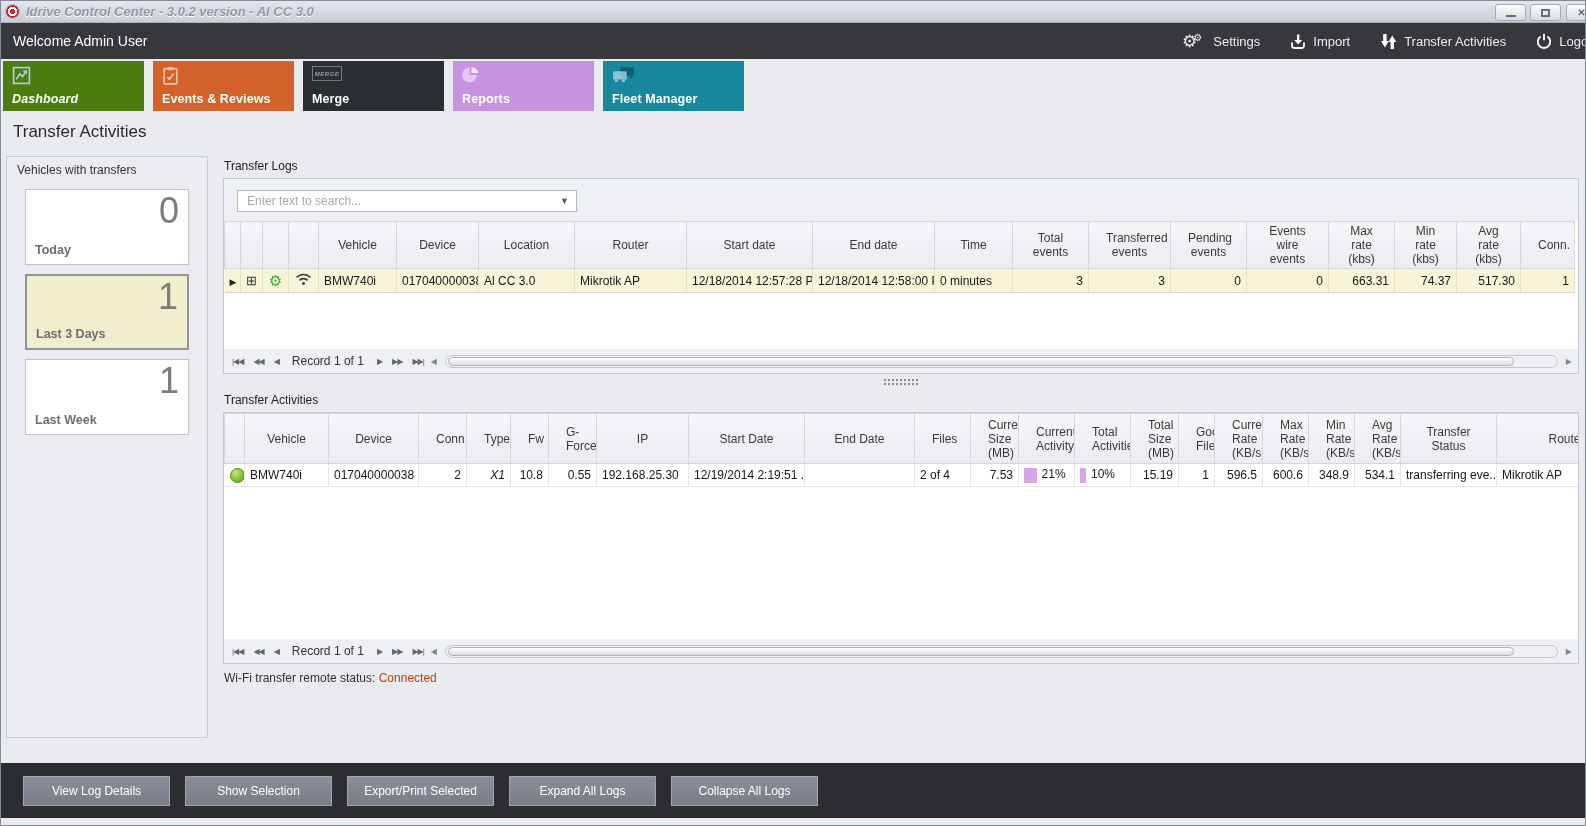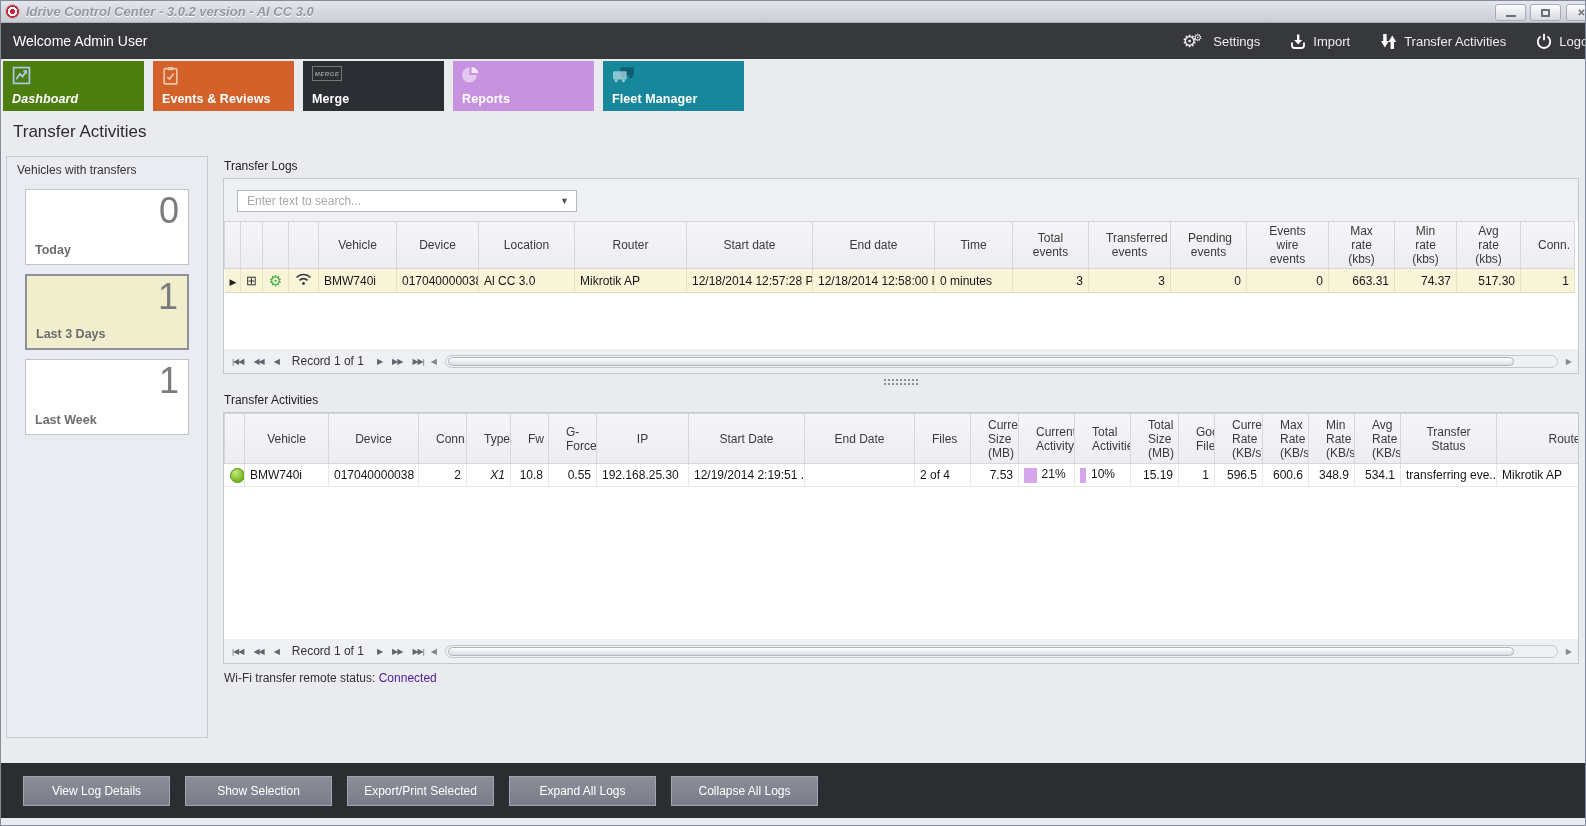--- a/index.html
+++ b/index.html
@@ -453,21 +453,21 @@
         <span class="pg">▶▶|</span>
         <span class="scroll-arrow">◀</span>
         <div class="hscroll">
             <div class="hscroll-thumb"></div>
           </div>
         <span class="scroll-arrow">▶</span>
       </div>
     </div>
 
     <div class="wifi-status">
-      <span>Wi-Fi transfer remote status: </span><span class="val" style="color: #4c1d95;">Connected</span>
+      <span>Wi-Fi transfer remote status: </span><span class="val" style="color: #c2410c;">Connected</span>
     </div>
 
   </div>
 
   <div class="footer">
     <button class="footer-btn">View Log Details</button>
     <button class="footer-btn">Show Selection</button>
     <button class="footer-btn">Export/Print Selected</button>
     <button class="footer-btn">Expand All Logs</button>
     <button class="footer-btn">Collapse All Logs</button>

